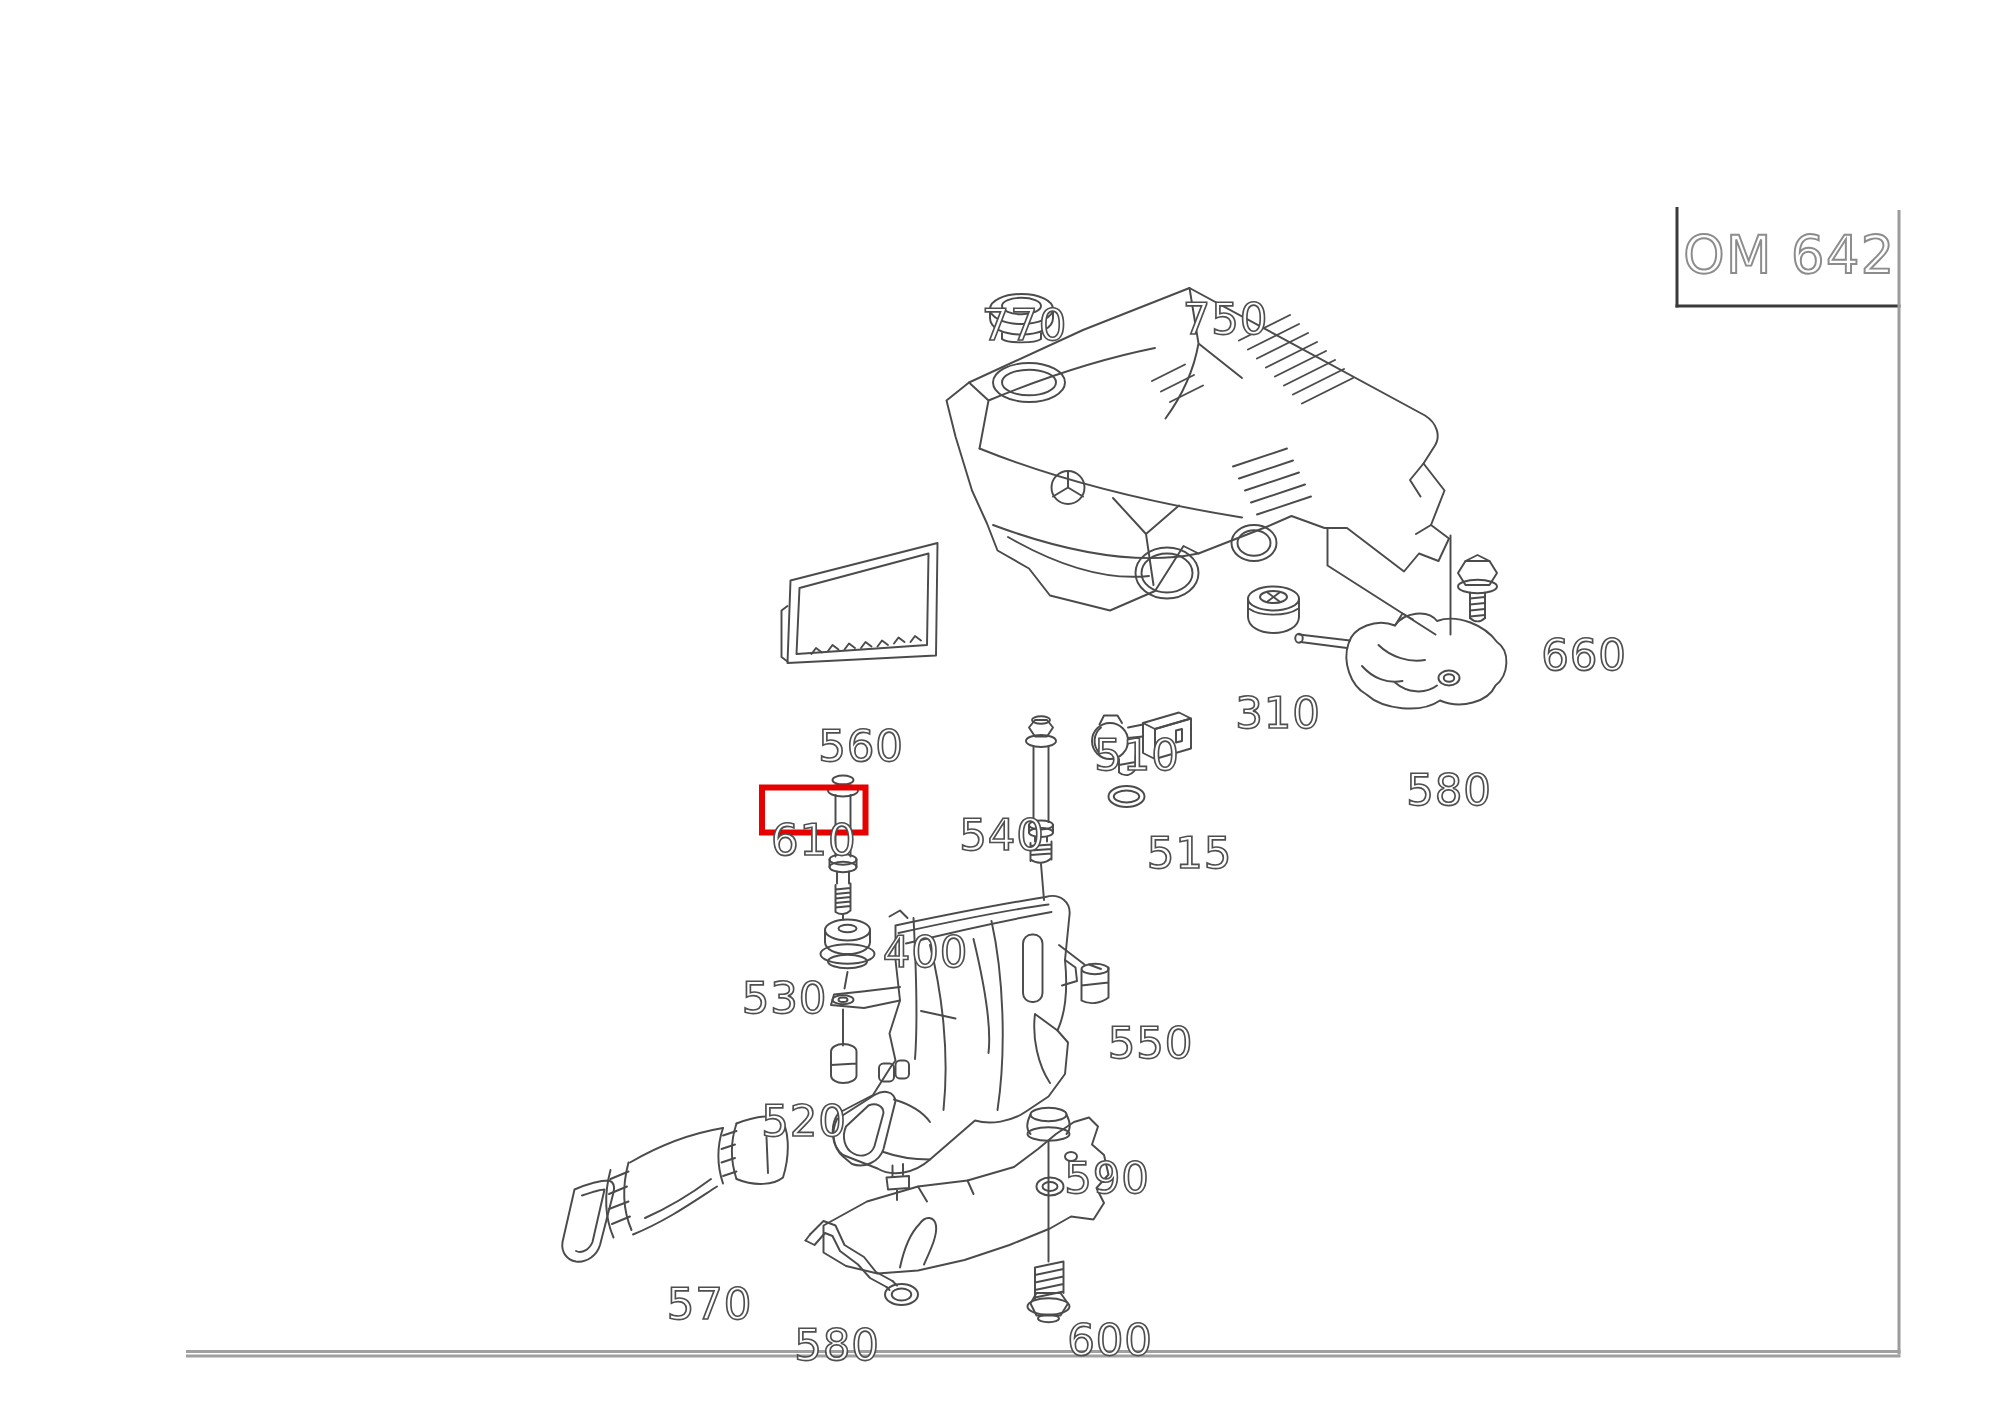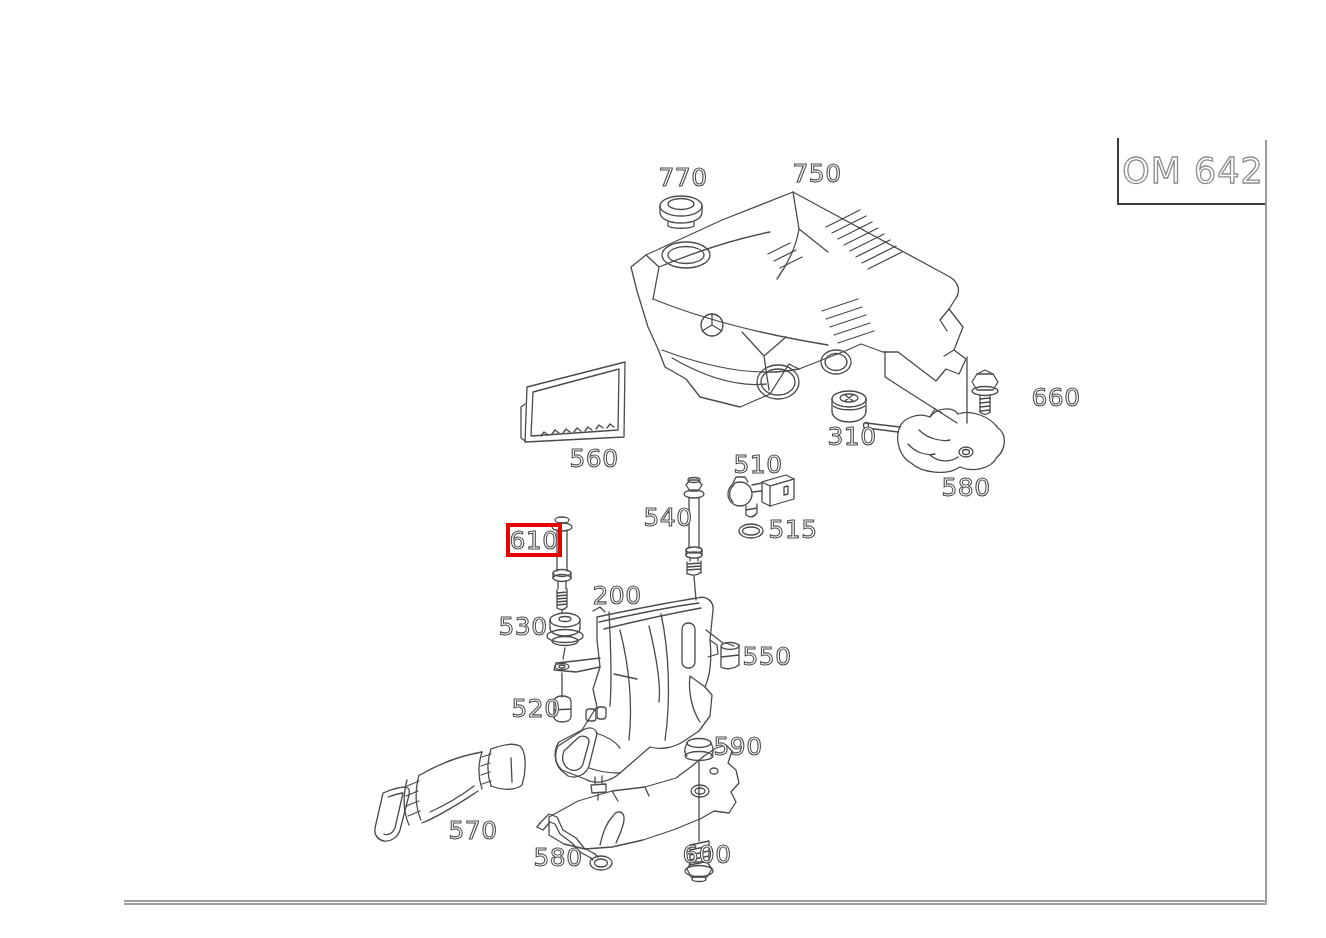--- a/index.html
+++ b/index.html
@@ -1,30 +1,30 @@
 <!DOCTYPE html>
 <html><head>
 <meta charset="utf-8">
 <style>
   html,body{margin:0;padding:0;background:#fff;}
   #screen{position:relative;width:1326px;height:938px;background:#ffffff;overflow:hidden;
           font-family:"DejaVu Sans",sans-serif;}
   
   .part-label{position:absolute;transform:translate(-50%,-50%);
-              font-size:25px;line-height:1;letter-spacing:.5px;white-space:nowrap;
-              color:#ffffff;-webkit-text-stroke:1.1px #4f4f4f;cursor:pointer;}
+              font-size:29px;line-height:1;letter-spacing:.5px;white-space:nowrap;
+              color:#ffffff;-webkit-text-stroke:1.1px #4f4f4f;cursor:pointer;margin-top:40px;}
   .code-box{position:absolute;left:1117px;top:138px;width:148px;height:65px;
             border-left:2px solid #3a3a3a;border-bottom:2px solid #3a3a3a;
             display:flex;align-items:center;justify-content:center;}
   .code-text{font-size:35px;letter-spacing:1px;color:#ffffff;
              -webkit-text-stroke:1.3px #8c8c8c;white-space:nowrap;}
   .frame-vline{position:absolute;left:1265px;top:140px;width:2px;height:763px;background:#9b9b9b;}
   .frame-hline1{position:absolute;left:124px;top:900px;width:1143px;height:2px;background:#a0a0a0;}
   .frame-hline2{position:absolute;left:124px;top:903px;width:1143px;height:2px;background:#a0a0a0;}
-  .highlight-box{position:absolute;left:506px;top:523px;width:56px;height:34px;box-sizing:border-box;
+  .highlight-box{position:absolute;left:506px;top:523px;width:73px;height:34px;box-sizing:border-box;
                  border:4px solid #e60000;display:flex;align-items:center;justify-content:center;}
   .highlight-box .part-label{position:static;transform:none;}
   svg{position:absolute;left:0;top:0;}
 </style>
 </head>
 <body>
 
 <div id="screen">
 
   <svg width="1326" height="938" viewBox="0 0 1326 938" fill="none" stroke="#4b4b4b" stroke-width="1.3" stroke-linecap="round" stroke-linejoin="round">
@@ -226,33 +226,33 @@
 
   <div class="code-box">
     <span class="code-text">OM 642</span>
   </div>
   <div class="frame-vline"></div>
   <div class="frame-hline1"></div>
   <div class="frame-hline2"></div>
 
   <div class="part-label" style="left:683px;top:177px">770</div>
   <div class="part-label" style="left:817px;top:173px">750</div>
-  <div class="part-label" style="left:594px;top:458px">560</div>
+  <div class="part-label" style="left:574px;top:458px">560</div>
   <div class="part-label" style="left:852px;top:436px">310</div>
   <div class="part-label" style="left:1056px;top:397px">660</div>
   <div class="part-label" style="left:966px;top:487px">580</div>
   <div class="part-label" style="left:758px;top:464px">510</div>
   <div class="part-label" style="left:668px;top:517px">540</div>
   <div class="part-label" style="left:793px;top:529px">515</div>
-  <div class="part-label" style="left:617px;top:595px">200</div>
+  <div class="part-label" style="left:617px;top:595px">400</div>
   <div class="part-label" style="left:523px;top:626px">530</div>
   <div class="part-label" style="left:767px;top:656px">550</div>
   <div class="part-label" style="left:536px;top:708px">520</div>
   <div class="part-label" style="left:738px;top:746px">590</div>
   <div class="part-label" style="left:473px;top:830px">570</div>
   <div class="part-label" style="left:558px;top:857px">580</div>
-  <div class="part-label" style="left:707px;top:854px">600</div>
+  <div class="part-label" style="left:740px;top:854px">600</div>
 
   <div class="highlight-box" style="border-color: rgb(230, 0, 0);">
     <span class="part-label">610</span>
   </div>
 
 </div>
 
 </body></html>

